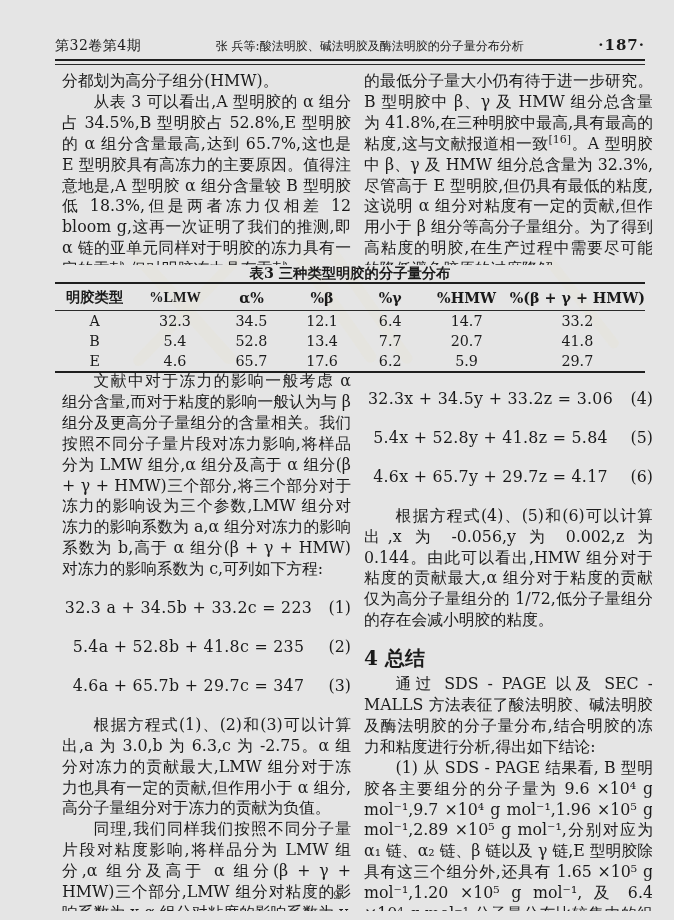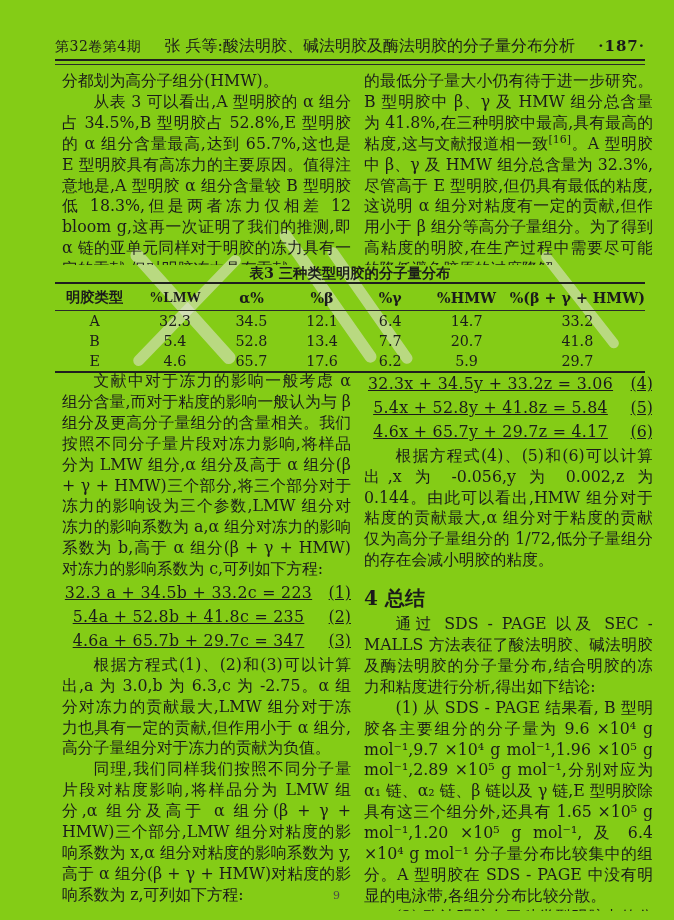--- a/index.html
+++ b/index.html
@@ -1,50 +1,50 @@
 <!DOCTYPE html>
 <html><head>
 <meta charset="utf-8">
 <style>
   html,body{margin:0;padding:0;}
   .page{
     position:relative;
     width:674px;height:920px;
-    background:#84cc16;
+    background:#e5e5e5;
     overflow:hidden;
     font-family:"DejaVu Serif","Liberation Serif",serif;
     color:#1b1b1b;
   }
   
   .hdr{
     position:absolute;left:55px;top:36px;width:590px;
     display:flex;justify-content:space-between;align-items:baseline;
     font-size:14px;white-space:nowrap;
   }
   .hdr .issue{letter-spacing:.5px;}
-  .hdr .running{font-size:16px;}
+  .hdr .running{font-size:12px;}
   .hdr .pageno{font-size:15px;font-weight:bold;letter-spacing:1px;}
   .dbl-rule{
     position:absolute;left:55px;top:59px;width:590px;height:3px;
     border-top:2.5px solid #1f1f1f;border-bottom:1.3px solid #2a2a2a;
   }
   
   .cols{
     position:absolute;left:62px;width:590px;
     display:flex;gap:13px;overflow:hidden;
   }
   .cols.top{top:71px;height:194px;}
   .cols.bottom{top:371px;height:540px;}
   .col{width:289px;flex:0 0 289px;
     font-size:15.8px;line-height:20.9px;text-align:justify;overflow:hidden;}
   p{margin:0;}
   .indent{text-indent:2em;}
   sup.ref{font-size:11px;line-height:0;vertical-align:super;}
   
-  .eq-row{display:flex;align-items:flex-end;margin:3px 0;text-decoration:underline;}
+  .eq-row{display:flex;align-items:flex-end;margin:18px 0;}
   .eq-expr{flex:1;text-align:center;letter-spacing:.3px;}
   .eq-num{width:36px;text-align:right;}
   
   .sec-head{font-weight:bold;font-size:20px;margin:17px 0 5px 0;text-indent:0;}
   
   .tbl-caption{
     position:absolute;left:55px;top:264px;width:590px;
     text-align:center;font-weight:bold;font-size:14.3px;
   }
   table.data{

